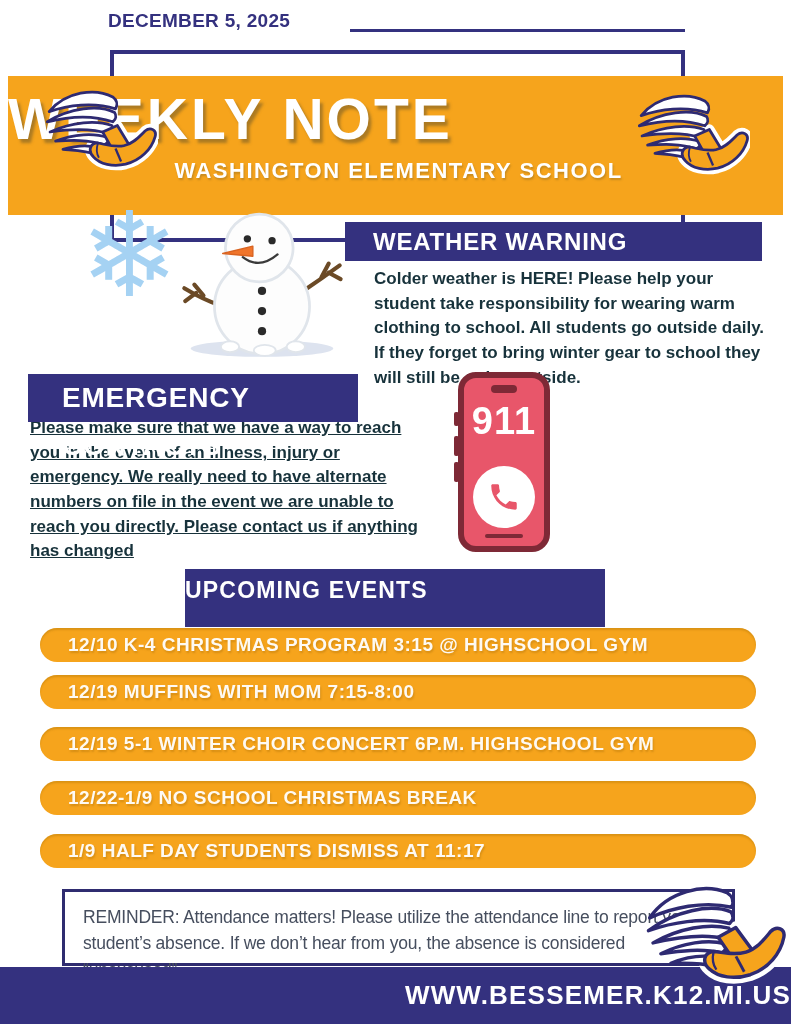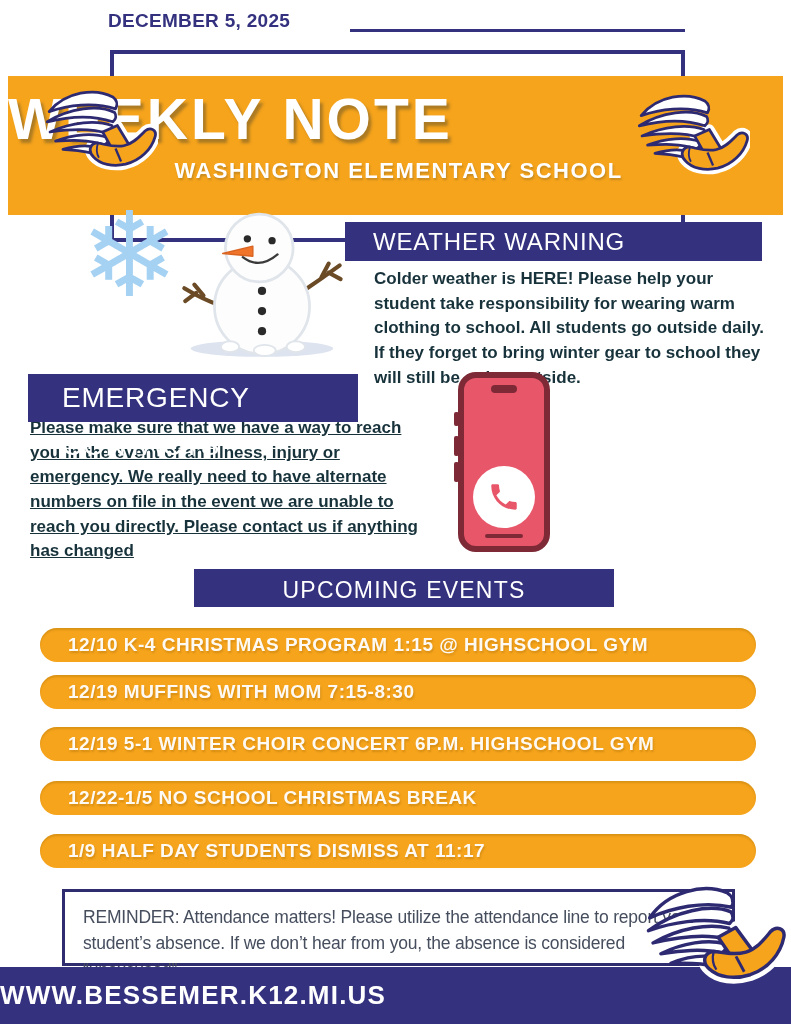--- a/index.html
+++ b/index.html
@@ -31,24 +31,24 @@
   .shoe{z-index:5;}
   .shoe-left{left:38px;top:84px;width:120px;height:106px;}
   .shoe-right{left:630px;top:88px;width:120px;height:106px;}
   .shoe-bottom{left:638px;top:878px;width:150px;height:132px;z-index:30;transform:rotate(-5deg);}
 
   
   .snowflake{left:80px;top:196px;z-index:3;font-size:118px;line-height:1;color:#a5d2f3;}
   .snowman{left:166px;top:212px;width:192px;height:147px;z-index:3;}
 
   
-  .banner{background:var(--navy);color:#fff;font-weight:400;letter-spacing:.8px;z-index:4;}
+  .banner{background:var(--navy);color:#fff;font-weight:700;letter-spacing:.8px;z-index:4;}
   .weather-banner{left:345px;top:222px;width:417px;height:39px;font-size:24px;line-height:39px;padding-left:28px;}
   .emergency-banner{left:28px;top:374px;width:330px;height:48px;font-size:28px;line-height:48px;padding-left:34px;}
-  .events-banner{left:185px;top:569px;width:420px;height:38px;font-size:23px;line-height:42px;text-align:center;letter-spacing:1.2px;margin-left:9px;}
+  .events-banner{left:185px;top:569px;width:420px;height:58px;font-size:23px;line-height:42px;text-align:left;letter-spacing:1.2px;}
 
   .body-text{font-size:17px;font-weight:700;color:var(--body_text);line-height:1.45;z-index:3;}
   .weather-body{left:374px;top:267px;width:394px;}
   .emergency-body{left:30px;top:416px;width:394px;text-decoration:underline;}
 
   
   .phone{left:458px;top:372px;width:92px;height:180px;background:var(--phone_red);
          border:6px solid var(--phone_dark);border-radius:18px;z-index:3;}
   .phone .notch{position:absolute;left:50%;top:7px;transform:translateX(-50%);
                 width:26px;height:8px;border-radius:4px;background:var(--phone_dark);}
@@ -67,21 +67,21 @@
         color:rgba(255,255,255,.95);font-size:19px;font-weight:700;letter-spacing:.5px;
         line-height:34px;padding-left:28px;z-index:3;white-space:nowrap;overflow:hidden;
         text-shadow:1px 2px 2px rgba(140,90,0,.30);
         box-shadow:inset 0 2px 2px rgba(185,125,10,.45);}
   .pill1{top:628px;} .pill2{top:675px;} .pill3{top:727px;} .pill4{top:781px;} .pill5{top:834px;}
 
   
   .reminder{left:62px;top:889px;width:673px;height:77px;border:3px solid #2f2c70;background:#fff;
             padding:12px 18px;font-size:17.5px;color:#464e5e;line-height:1.5;z-index:4;letter-spacing:-0.2px;}
   .footer{left:0;top:967px;width:791px;height:57px;background:var(--navy);z-index:5;}
-  .footer-text{width:100%;text-align:left;color:#fff;font-size:26px;font-weight:800;
+  .footer-text{width:100%;text-align:right;color:#fff;font-size:26px;font-weight:800;
                letter-spacing:1.2px;line-height:57px;}
   .defs-holder{position:absolute;width:0;height:0;overflow:hidden;}
 </style>
 </head>
 <body>
 
 <svg class="defs-holder" aria-hidden="true">
   <defs>
     <g id="wingfoot">
       <g stroke="#ffffff" stroke-width="11" fill="#ffffff" stroke-linejoin="round">
@@ -147,33 +147,34 @@
 <div class="abs body-text weather-body">Colder weather is HERE! Please help your student take responsibility for wearing warm clothing to school. All students go outside daily.  If they forget to bring winter gear to school they will still be going outside.</div>
 
 <div class="abs banner emergency-banner">EMERGENCY CONTACTS</div>
 <div class="abs body-text emergency-body">Please make sure that we have a way to reach you in the event of an illness, injury or emergency. We really need to have alternate numbers on file in the event we are unable to reach you directly. Please contact us if anything has changed</div>
 
 <div class="abs phone">
   <div class="notch"></div>
   <div class="btn btn1"></div>
   <div class="btn btn2"></div>
   <div class="btn btn3"></div>
+  <div class="num">911</div>
   <div class="call">
     <svg width="34" height="34" viewBox="0 0 24 24">
       <path fill="#e8566a" d="M6.62 10.79c1.44 2.83 3.76 5.14 6.59 6.59l2.2-2.2c.27-.27.67-.36 1.02-.24 1.12.37 2.33.57 3.57.57.55 0 1 .45 1 1V20c0 .55-.45 1-1 1-9.39 0-17-7.61-17-17 0-.55.45-1 1-1h3.5c.55 0 1 .45 1 1 0 1.25.2 2.45.57 3.57.11.35.03.74-.25 1.02l-2.2 2.2z"></path>
     </svg>
   </div>
   <div class="home"></div>
 </div>
 
 <div class="abs banner events-banner">UPCOMING EVENTS</div>
-<div class="abs pill pill1">12/10 K-4 CHRISTMAS PROGRAM 1:15 @ HIGHSCHOOL GYM</div>
-<div class="abs pill pill2">12/19 MUFFINS WITH MOM 7:15-8:30</div>
+<div class="abs pill pill1">12/10 K-4 CHRISTMAS PROGRAM 3:15 @ HIGHSCHOOL GYM</div>
+<div class="abs pill pill2">12/19 MUFFINS WITH MOM 7:15-8:00</div>
 <div class="abs pill pill3">12/19 5-1 WINTER CHOIR CONCERT 6P.M. HIGHSCHOOL GYM</div>
-<div class="abs pill pill4">12/22-1/5 NO SCHOOL CHRISTMAS BREAK</div>
+<div class="abs pill pill4">12/22-1/9 NO SCHOOL CHRISTMAS BREAK</div>
 <div class="abs pill pill5">1/9 HALF DAY STUDENTS DISMISS AT 11:17</div>
 
 <div class="abs reminder">
   <span>REMINDER: Attendance matters! Please utilize the attendance line to report your student’s absence. If we don’t hear from you, the absence is considered “unexcused”.</span>
 </div>
 
 <div class="abs footer">
   <div class="footer-text">WWW.BESSEMER.K12.MI.US</div>
 </div>
 <svg class="abs shoe shoe-bottom" viewBox="0 0 130 115">

